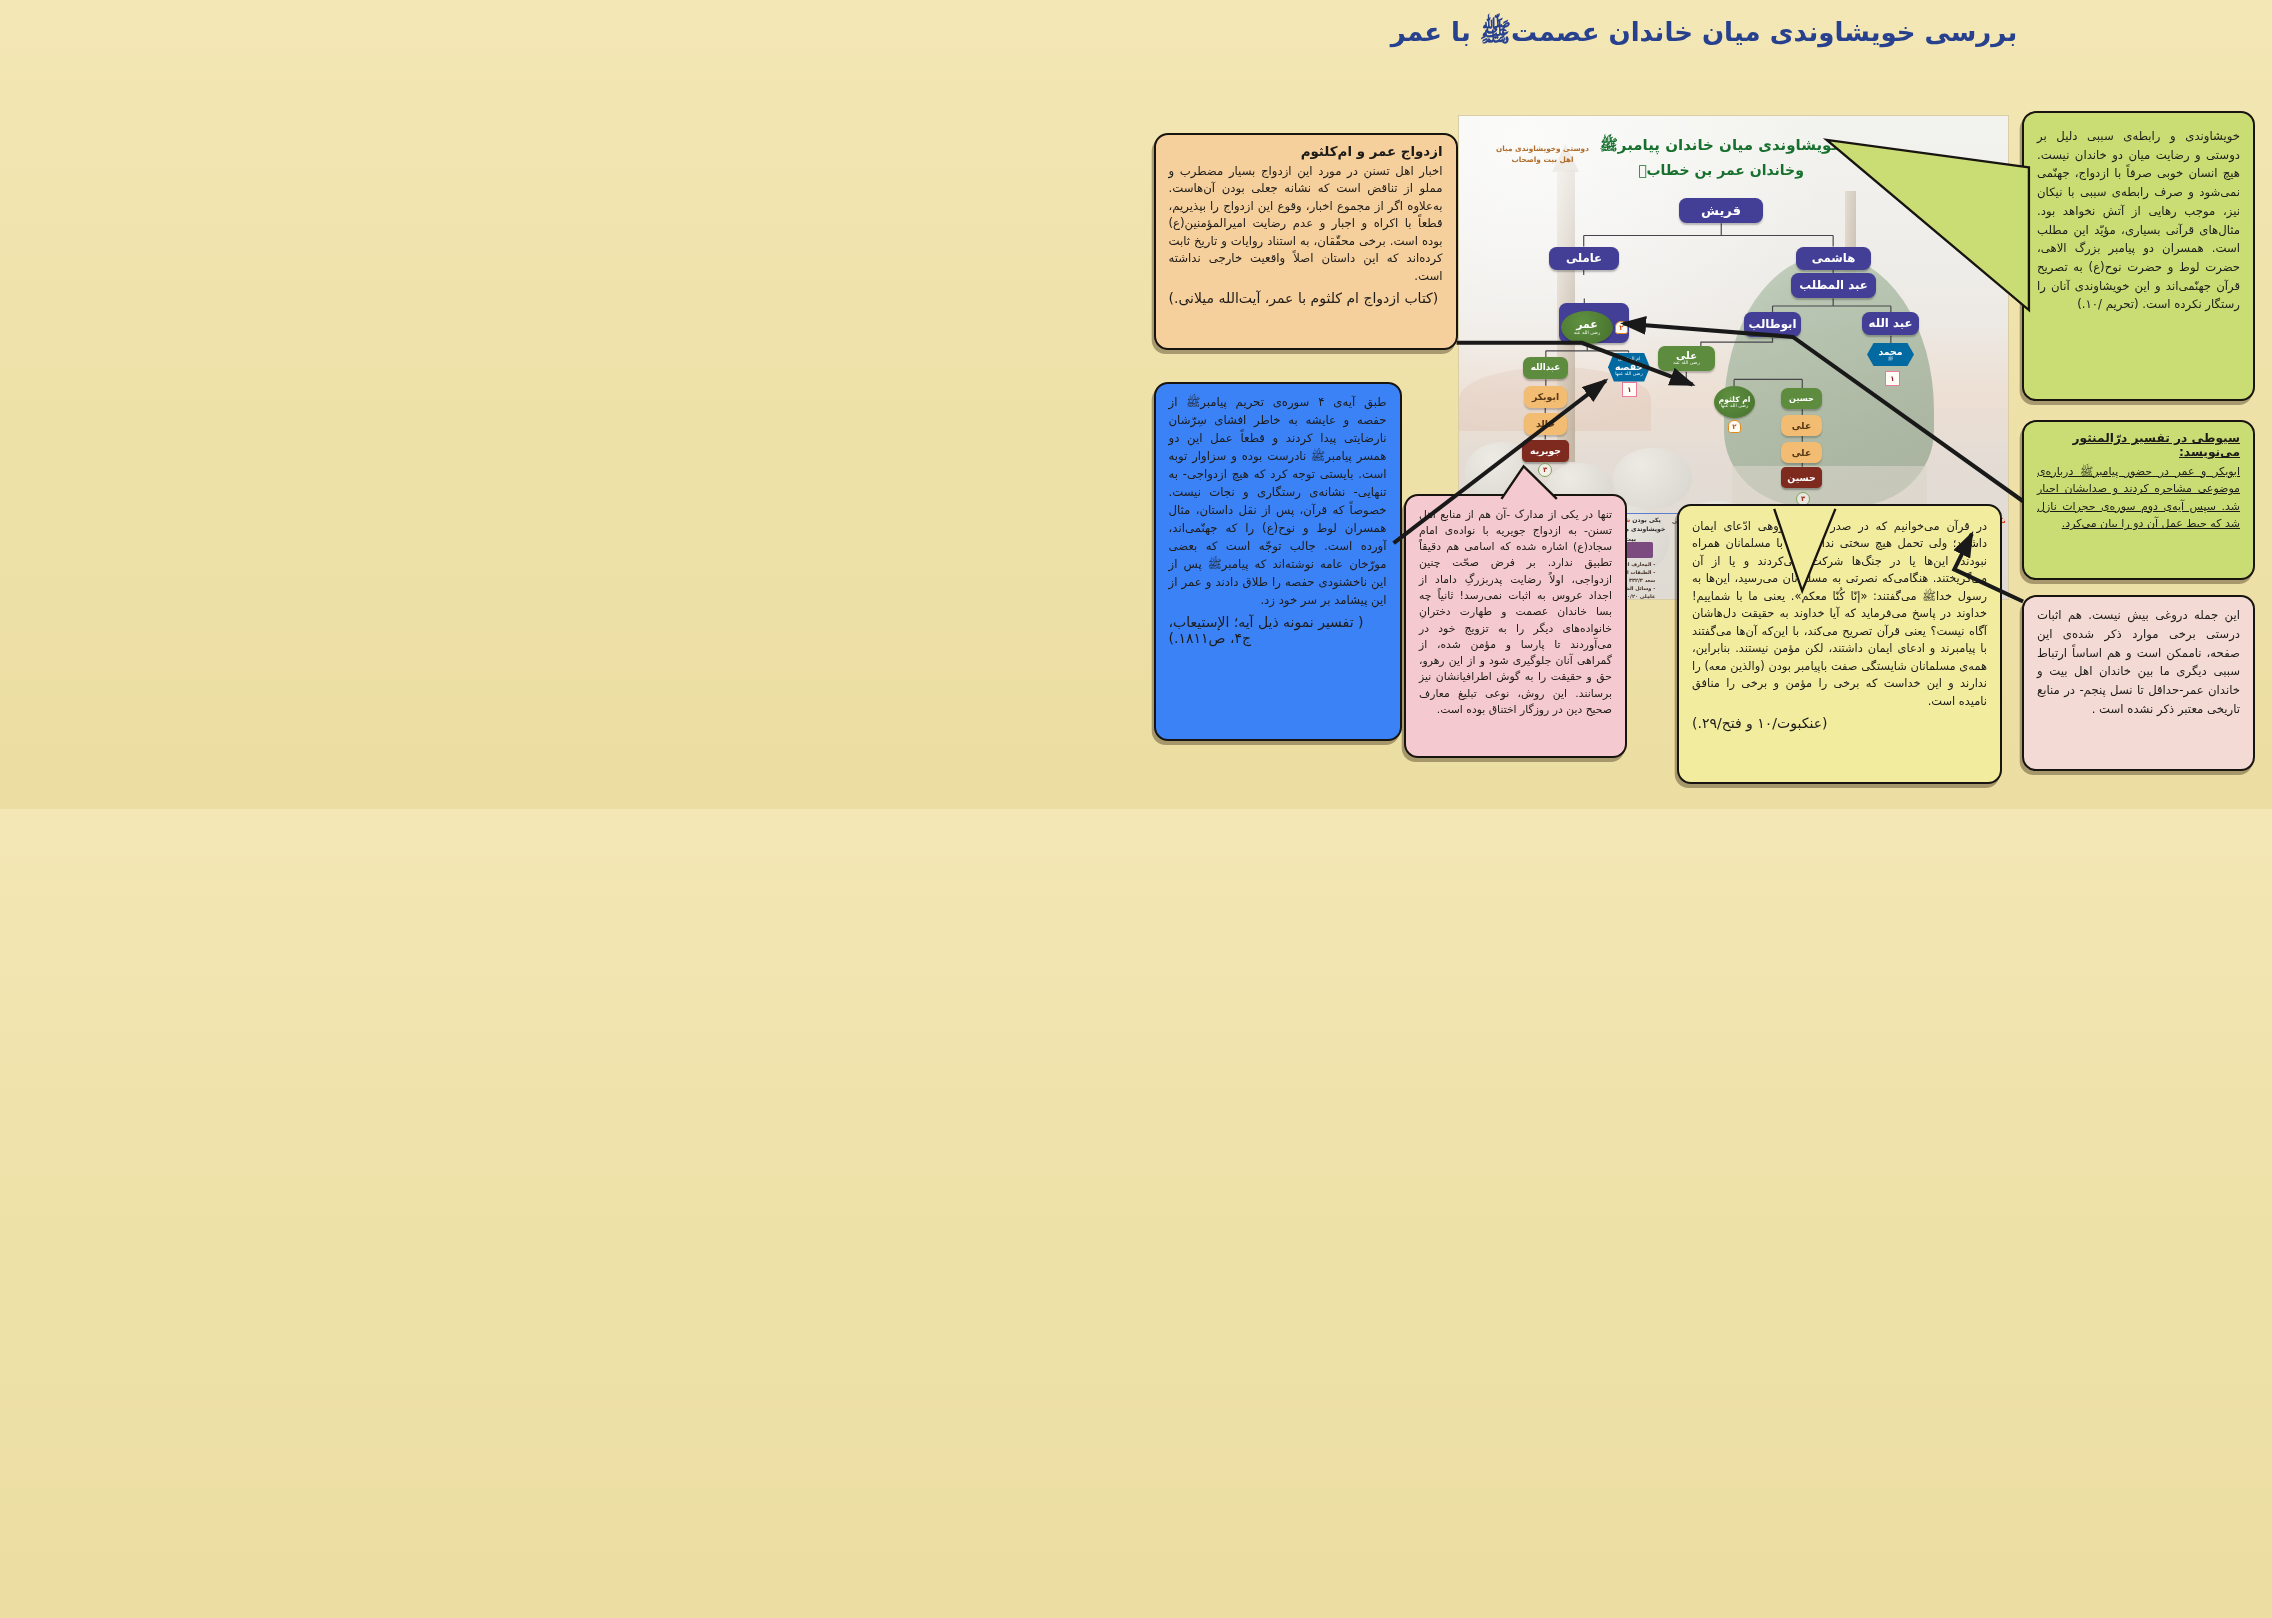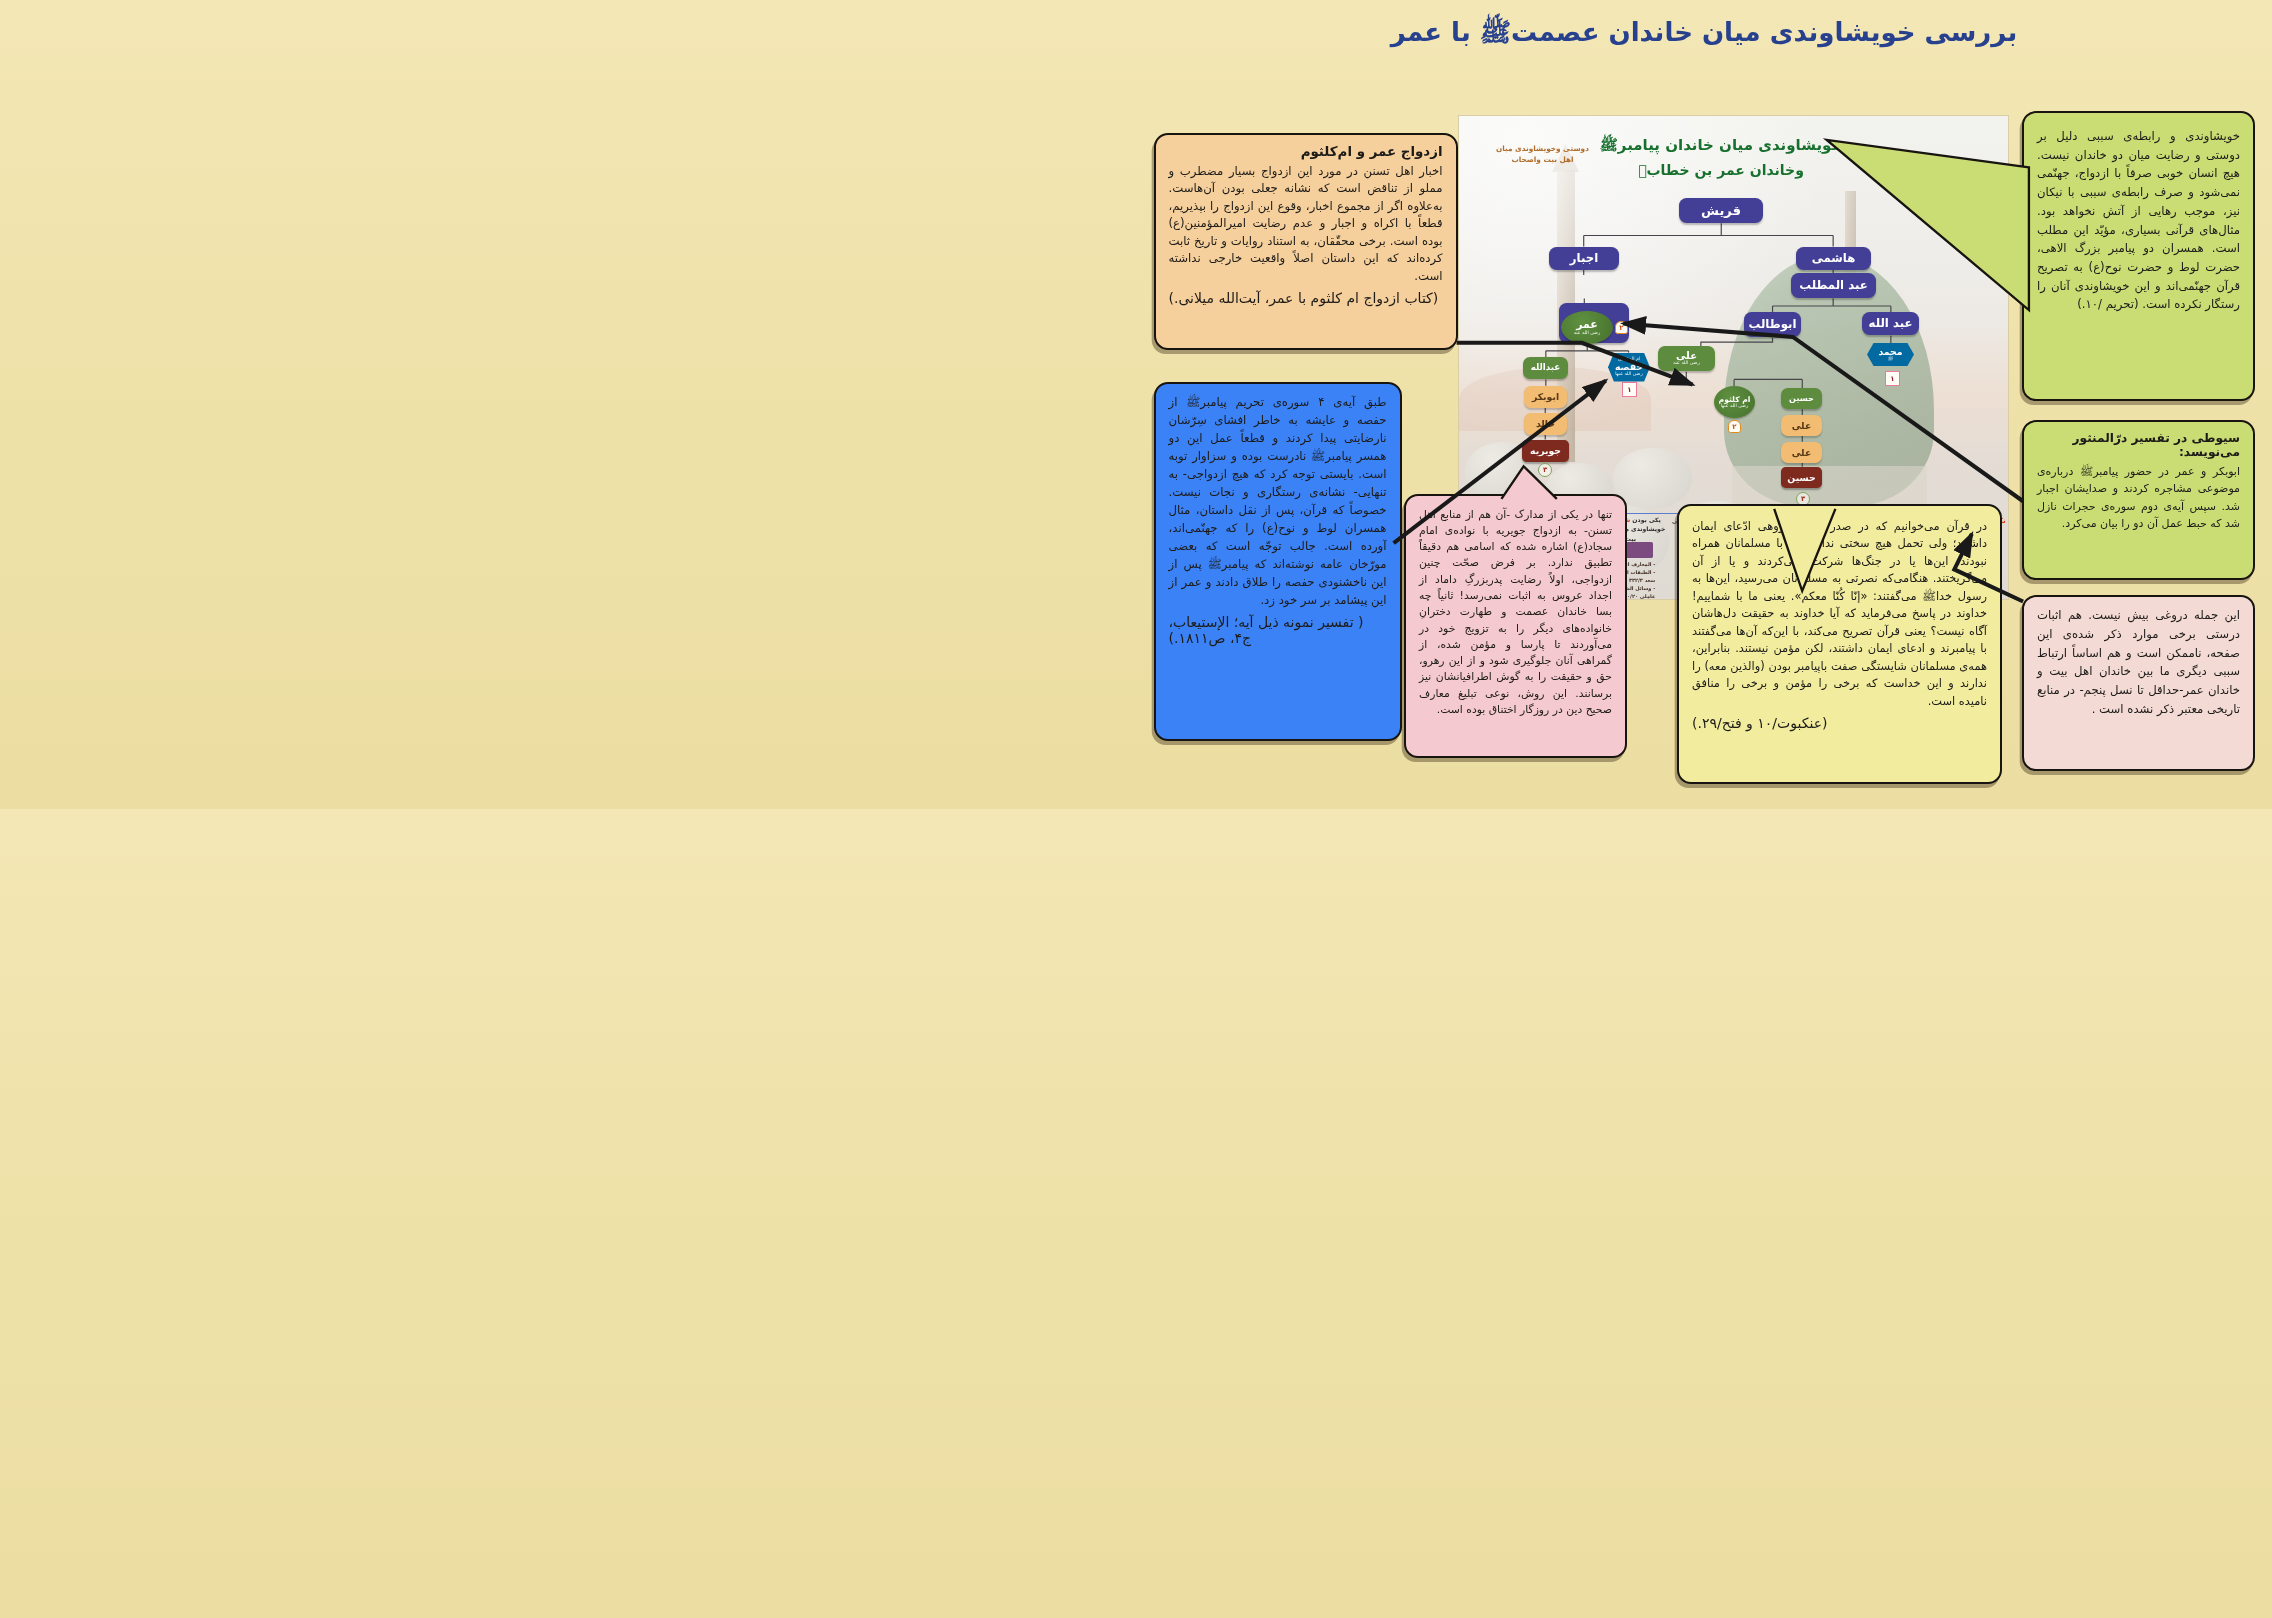--- a/index.html
+++ b/index.html
@@ -25,21 +25,21 @@
   #boxL1{left:17.5px;top:133px;width:304px;height:217px;background:#f6d09c;}
   #boxL1 p{font-size:11.7px;line-height:17.5px;}
   #boxL2{left:17.5px;top:382px;width:248px;height:359px;background:#3b82f6;}
   #boxL2 p{font-size:11.7px;line-height:18px;}
   #boxB1{left:268px;top:494px;width:223px;height:264px;background:#f4c9cf;padding-top:10.5px;}
   #boxB1 p{font-size:10.8px;line-height:16.3px;}
   #boxB2{left:541px;top:504px;width:325px;height:280px;background:#f1ec9e;padding-top:11.7px;}
   #boxB2 p{font-size:11.4px;line-height:17.5px;}
   #boxR1{left:886px;top:111px;width:233px;height:290px;background:#cadc74;padding-top:14px;}
   #boxR1 p{font-size:11.7px;line-height:18.7px;}
-  #boxR2{left:886px;top:420px;width:233px;height:160px;background:#cadc74;}
+  #boxR2{left:886px;top:420px;width:233px;height:160px;background:#cadc74;text-decoration:underline;}
   #boxR2 h2{font-size:12.2px;}
   #boxR2 p{font-size:11px;line-height:17.5px;}
   #boxR3{left:886px;top:595px;width:233px;height:176px;background:#f3dad5;}
   #boxR3 p{font-size:11.7px;line-height:18.7px;}
   
   .panel{
     position:absolute;left:322px;top:115px;width:549px;height:483px;
     background:#f2efe8;overflow:hidden;z-index:5;border:0.6px solid #d8cda5;
   }
   .photo{position:absolute;inset:0;z-index:0;}
@@ -140,21 +140,21 @@
              M390,439 V452 M472,452 H589 M472,452 V464 M589,452 V467
              M220,390 V403 M149,403 H291 M149,403 V414 M291,403 V406
              M149,452 V463 M148,501 V510 M148,547 V555
              M589,503 V513 M589,549 V559 M589,595 V602" fill="none" stroke="#46464a" stroke-width="2"></path>
   </svg>
 
   <div class="node indigo bigger" style="left:220px;top:82px;width:84px;height:25px;">
       <span>قریش</span>
     </div>
   <div class="node indigo" style="left:90px;top:131px;width:70px;height:23px;">
-      <span>اجبار</span>
+      <span>عاملی</span>
     </div>
   <div class="node indigo" style="left:100px;top:159px;width:70px;height:40px;margin-top:28px;">
       <span>خطاب</span>
     </div>
   <div class="node indigo" style="left:337px;top:131px;width:75px;height:23px;">
       <span>هاشمی</span>
     </div>
   <div class="node indigo" style="left:332px;top:157px;width:85px;height:25px;">
       <span>عبد المطلب</span>
     </div>

